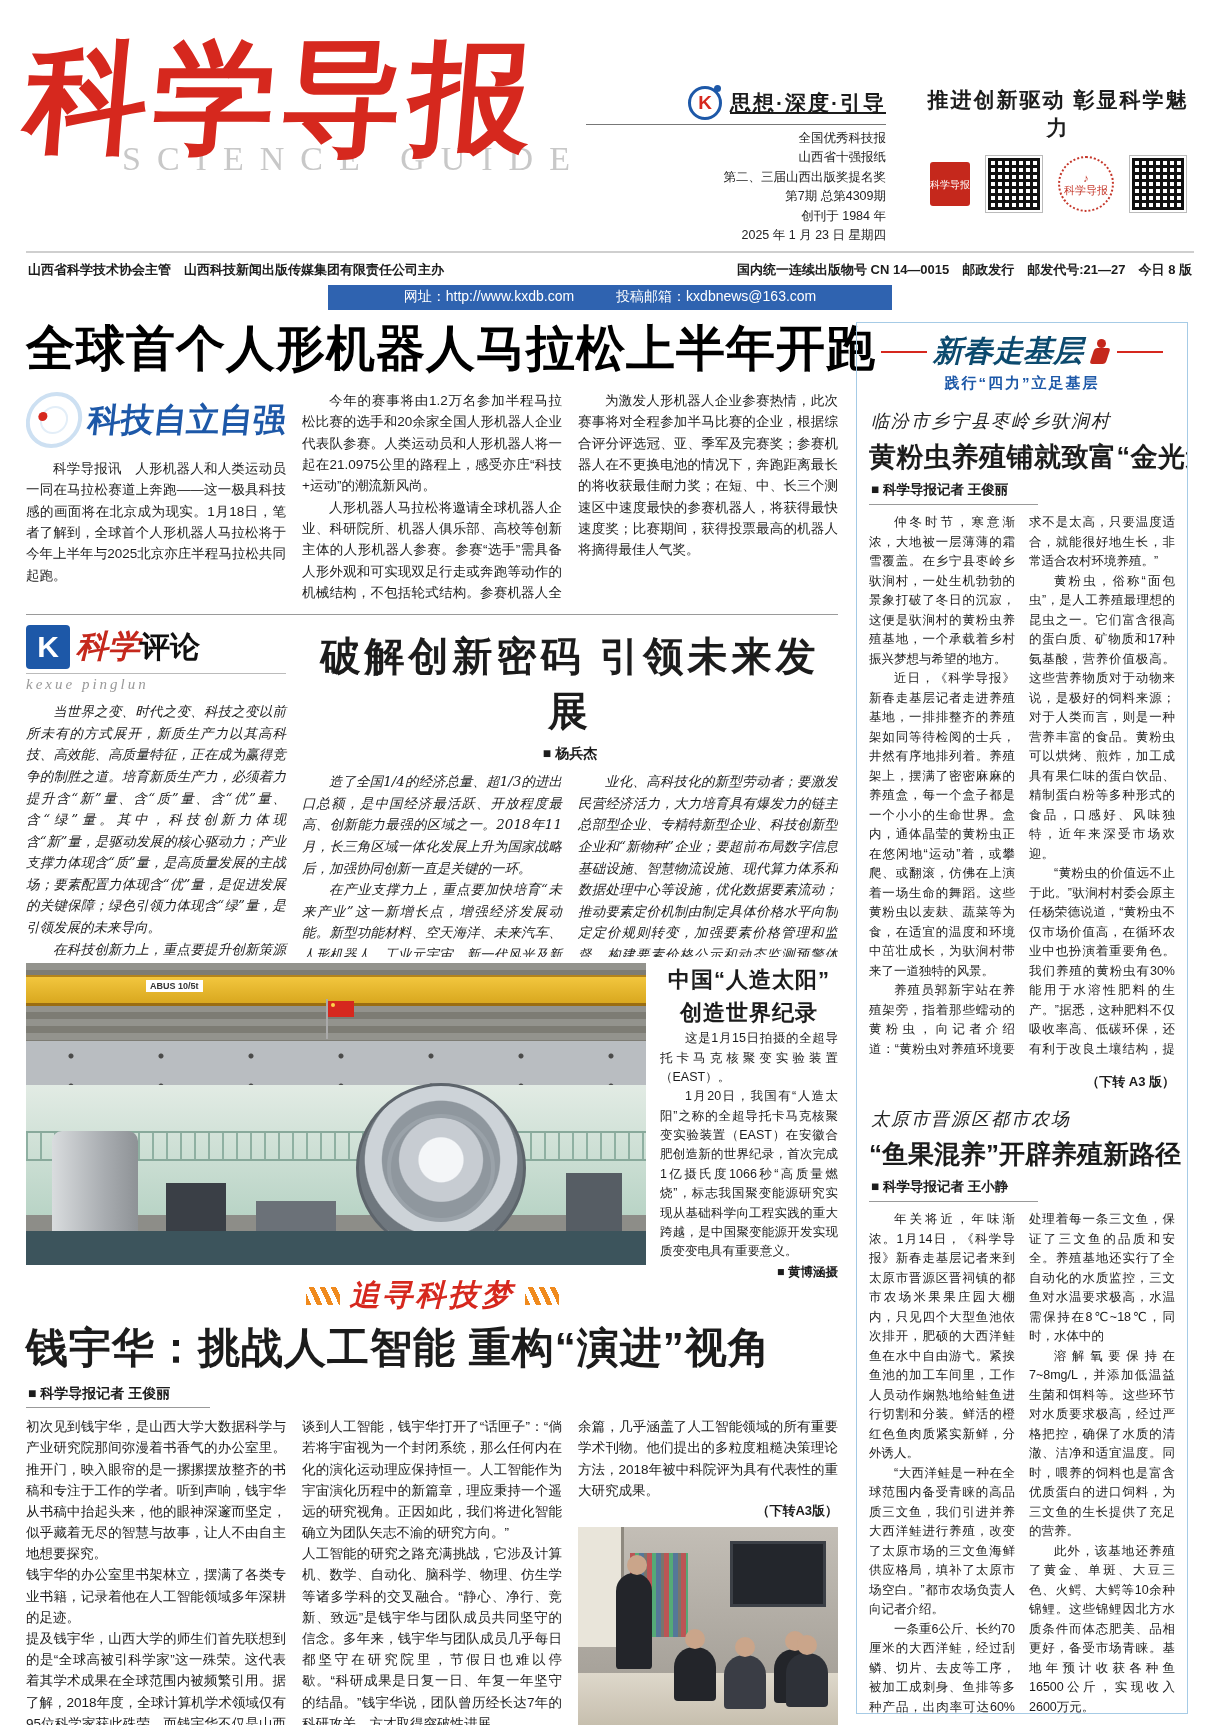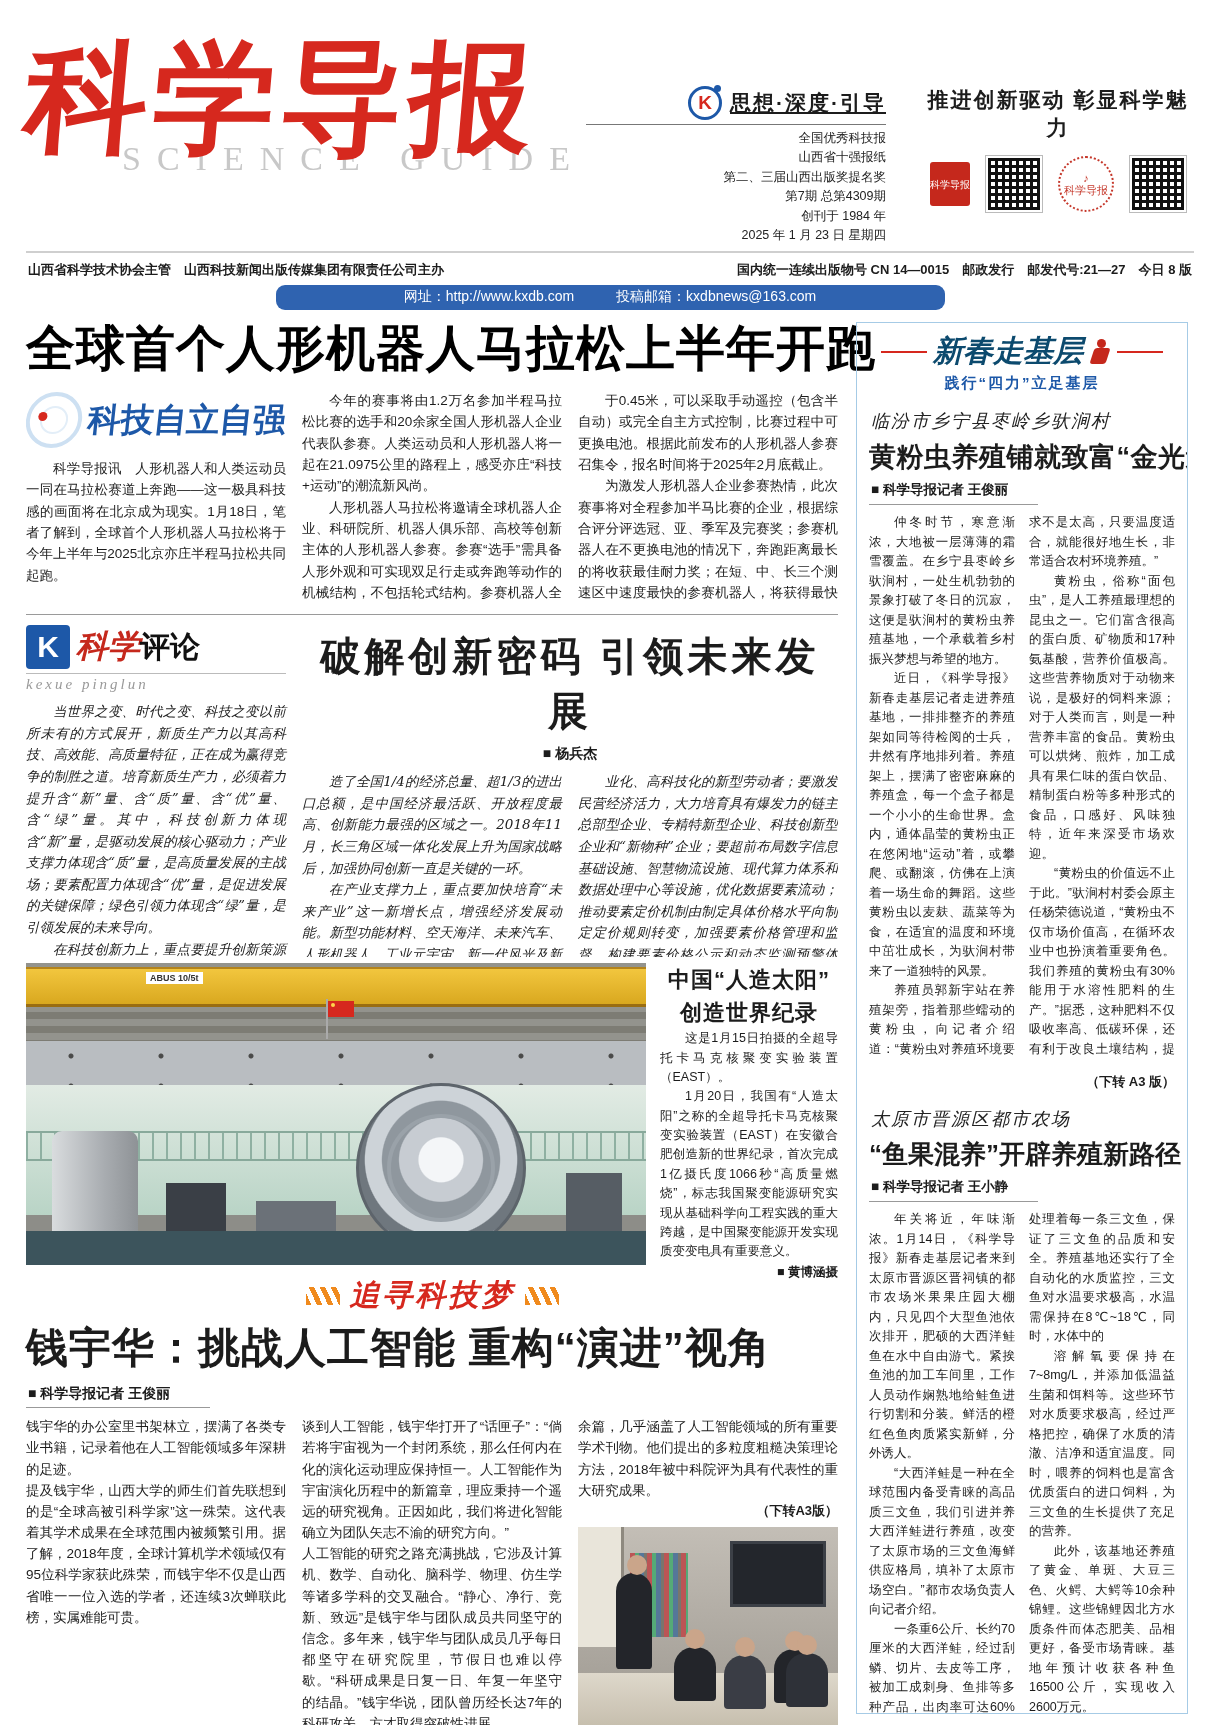--- a/index.html
+++ b/index.html
@@ -30,22 +30,22 @@
           display:flex; align-items:center; justify-content:center; text-align:center; border-radius:3px; }
   .qr { width:56px; height:56px; border:2px solid #fff; outline:1px solid #bbb; background-color:#fff;
         background-image:repeating-linear-gradient(0deg,#111 0 3px,transparent 3px 7px),
                          repeating-linear-gradient(90deg,#111 0 3px,#fff 3px 7px); }
   .seal-round { width:56px; height:56px; border-radius:50%; border:2px dotted #c5372a; color:#c5372a;
                 display:flex; flex-direction:column; align-items:center; justify-content:center; font-size:11px; line-height:1.1; }
   .mast-rule { border:none; border-top:2px solid #cfcfcf; margin:6px 0 0; }
 
   
   .pub-row { display:flex; justify-content:space-between; font-size:13px; font-weight:bold; padding:8px 2px 6px; }
-  .blue-bar { width:669px; margin:0 auto; background:#2f63b0; color:#fff; font-size:14px;
-              text-align:center; padding:3px 0 4px;border-radius:9px; }
+  .blue-bar { width:564px; margin:0 auto; background:#2f63b0; color:#fff; font-size:14px;
+              text-align:center; padding:3px 0 4px; }
 
   
   .main { display:flex; gap:18px; margin-top:12px; flex:1; }
   .left-main { width:812px; }
   .right-col { width:332px; }
 
   h1.lead-hl { font-size:49px; font-weight:900; letter-spacing:1px; line-height:1.1; white-space:nowrap; color:#000; }
   .lead-body { display:flex; gap:16px; margin-top:14px; height:212px; overflow:hidden; }
   .lead-col { flex:1; font-size:13.5px; line-height:1.58; text-align:justify; }
   .lead-col p, .just p { text-indent:2em; }
@@ -73,21 +73,21 @@
   h2.comment-hl { font-size:40px; font-weight:900; letter-spacing:4px; text-align:center; margin:4px 0 6px; }
   .byline-c { text-align:center; font-size:14px; font-weight:bold; margin-bottom:8px; }
   .comment-cols { display:flex; gap:16px; overflow:hidden; }
   .comment-cols > div { flex:1; }
 
   
   .photo-row { display:flex; gap:14px; margin-top:6px; height:302px; }
   .photo1 { width:620px; height:302px; position:relative; overflow:hidden; background:#8d8d88; flex:none; }
   .ph-concrete { position:absolute; inset:0 0 auto 0; height:78px;
                  background:repeating-linear-gradient(180deg,#93938d 0 7px,#7d7c74 7px 14px); }
-  .crane { position:absolute; top:4px; left:0; right:0; height:40px;
+  .crane { position:absolute; top:12px; left:0; right:0; height:31px;
            background:linear-gradient(#f2c63e,#d9a81f); border-top:2px solid #b3831c; border-bottom:3px solid #9a6d12; }
   .crane b { position:absolute; left:120px; top:3px; background:#fff; color:#333; font-size:9px; padding:1px 4px; }
   .flagpole { position:absolute; top:36px; left:300px; width:2px; height:40px; background:#aaa; }
   .flag { position:absolute; top:38px; left:302px; width:26px; height:16px; background:#d6281e; }
   .flag i { position:absolute; left:3px; top:2px; width:4px; height:4px; border-radius:50%; background:#ffd54d; }
   .ph-panel { position:absolute; top:78px; left:0; right:0; height:44px; background:#b9bdc1;
               background-image:radial-gradient(circle 4px,#4a4a4a 2px,transparent 3px); background-size:90px 30px; }
   .ph-wall { position:absolute; top:122px; left:0; right:0; height:130px; background:linear-gradient(#e2ebe4,#b9d4c6); }
   .ph-rail { position:absolute; top:168px; left:0; right:0; height:30px;
              background:repeating-linear-gradient(90deg,#8fb0a2 0 2px,transparent 2px 14px);
@@ -214,21 +214,20 @@
             <div class="just">
                 <p>科学导报讯　人形机器人和人类运动员一同在马拉松赛道上奔跑——这一极具科技感的画面将在北京成为现实。1月18日，笔者了解到，全球首个人形机器人马拉松将于今年上半年与2025北京亦庄半程马拉松共同起跑。</p>
               </div>
           </div>
           <div class="lead-col just">
               <p>今年的赛事将由1.2万名参加半程马拉松比赛的选手和20余家全国人形机器人企业代表队参赛。人类运动员和人形机器人将一起在21.0975公里的路程上，感受亦庄“科技+运动”的潮流新风尚。</p>
               <p>人形机器人马拉松将邀请全球机器人企业、科研院所、机器人俱乐部、高校等创新主体的人形机器人参赛。参赛“选手”需具备人形外观和可实现双足行走或奔跑等动作的机械结构，不包括轮式结构。参赛机器人全尺寸组身高在0.5~2米之间，髋关节到足底最大伸展距离不小</p>
             </div>
           <div class="lead-col">
             <div class="just">
-                <p>于0.45米，可以采取手动遥控（包含半自动）或完全自主方式控制，比赛过程中可更换电池。根据此前发布的人形机器人参赛召集令，报名时间将于2025年2月底截止。</p>
                 <p>为激发人形机器人企业参赛热情，此次赛事将对全程参加半马比赛的企业，根据综合评分评选冠、亚、季军及完赛奖；参赛机器人在不更换电池的情况下，奔跑距离最长的将收获最佳耐力奖；在短、中、长三个测速区中速度最快的参赛机器人，将获得最快速度奖；比赛期间，获得投票最高的机器人将摘得最佳人气奖。</p>
               </div>
 
           </div>
         </div>
       </div>
 
       <hr class="rule">
 
       <div class="comment">
@@ -292,20 +291,21 @@
       <div>
         <div class="feat-banner">
           <span class="slash"></span>
           <b>追寻科技梦</b>
           <span class="slash"></span>
         </div>
         <h2 class="feat-hl">钱宇华：挑战人工智能  重构“演进”视角</h2>
         <div class="byline-l">■  科学导报记者  王俊丽</div>
         <div class="feat-body">
           <div class="feat-col">
+              <p>初次见到钱宇华，是山西大学大数据科学与产业研究院那间弥漫着书香气的办公室里。推开门，映入眼帘的是一摞摞摆放整齐的书稿和专注于工作的学者。听到声响，钱宇华从书稿中抬起头来，他的眼神深邃而坚定，似乎藏着无尽的智慧与故事，让人不由自主地想要探究。</p>
               <p>钱宇华的办公室里书架林立，摆满了各类专业书籍，记录着他在人工智能领域多年深耕的足迹。</p>
               <p>提及钱宇华，山西大学的师生们首先联想到的是“全球高被引科学家”这一殊荣。这代表着其学术成果在全球范围内被频繁引用。据了解，2018年度，全球计算机学术领域仅有95位科学家获此殊荣，而钱宇华不仅是山西省唯一一位入选的学者，还连续3次蝉联此榜，实属难能可贵。</p>
             </div>
           <div class="feat-col">
               <p>谈到人工智能，钱宇华打开了“话匣子”：“倘若将宇宙视为一个封闭系统，那么任何内在化的演化运动理应保持恒一。人工智能作为宇宙演化历程中的新篇章，理应秉持一个遥远的研究视角。正因如此，我们将进化智能确立为团队矢志不渝的研究方向。”</p>
               <p>人工智能的研究之路充满挑战，它涉及计算机、数学、自动化、脑科学、物理、仿生学等诸多学科的交叉融合。“静心、净行、竞新、致远”是钱宇华与团队成员共同坚守的信念。多年来，钱宇华与团队成员几乎每日都坚守在研究院里，节假日也难以停歇。“科研成果是日复一日、年复一年坚守的结晶。”钱宇华说，团队曾历经长达7年的科研攻关，方才取得突破性进展。</p>
             </div>
           <div class="feat-col">
             <div>
                 <p>余篇，几乎涵盖了人工智能领域的所有重要学术刊物。他们提出的多粒度粗糙决策理论方法，2018年被中科院评为具有代表性的重大研究成果。</p>

